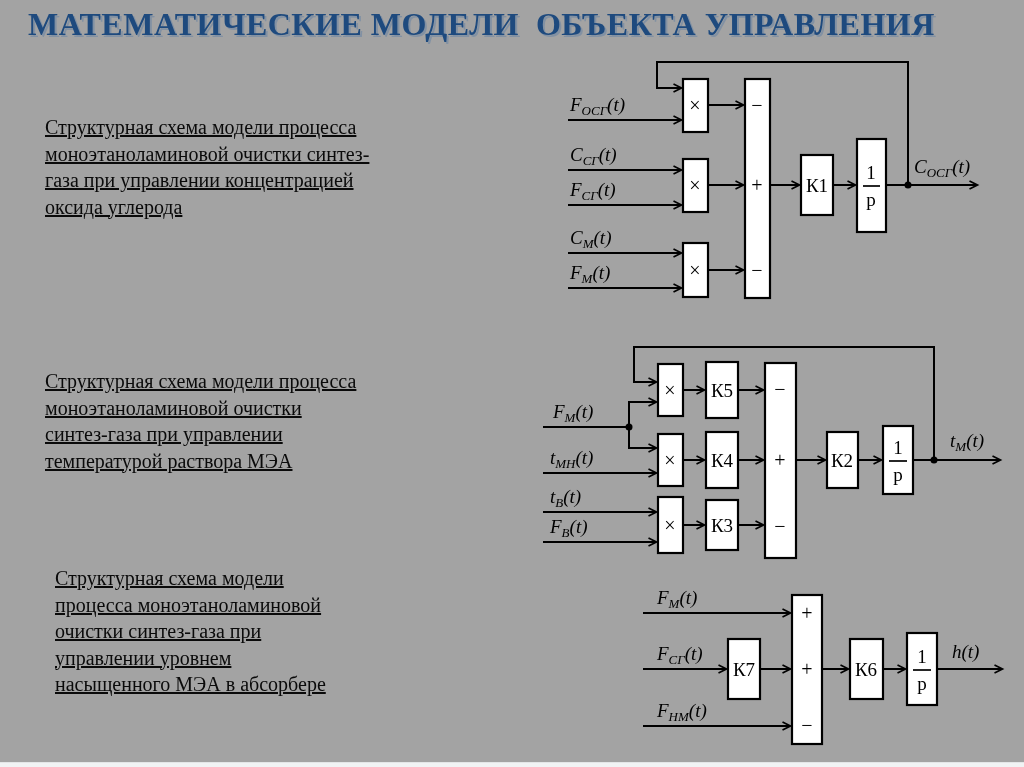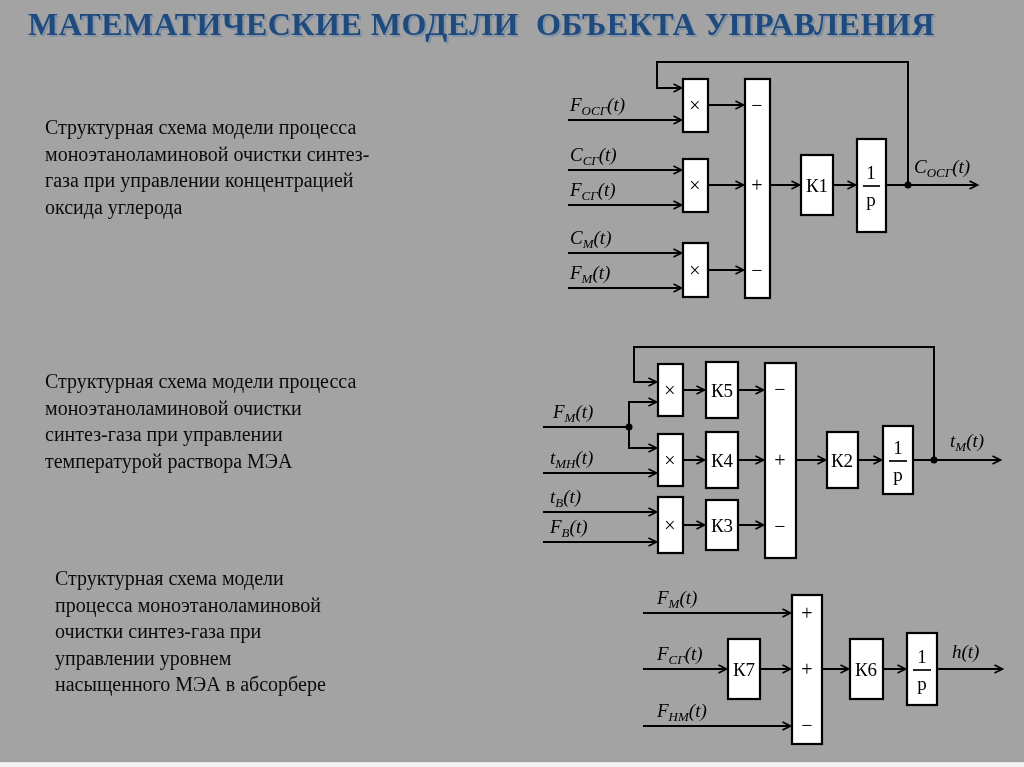--- a/index.html
+++ b/index.html
@@ -9,21 +9,21 @@
   }
   .title{
     position:absolute;left:28px;top:6px;margin:0;
     font-family:"Liberation Serif",serif;
     font-size:32px;font-weight:bold;letter-spacing:.5px;
     color:#1e4a7e;white-space:pre;
     text-shadow:2px 2px 0 rgba(90,125,165,.45);
   }
   .caption{
     position:absolute;color:#0a0a0a;font-size:20px;line-height:26.5px;
-    white-space:pre-line;font-family:"Liberation Serif",serif;
+    white-space:pre-line;font-family:"Liberation Serif",serif;text-decoration:underline;
   }
   svg.diag{position:absolute;overflow:visible;}
   .wire line,.wire path{stroke:#000;stroke-width:2;fill:none;}
   .box rect{fill:#ffffff;stroke:#000;stroke-width:2.2;}
   .dot{fill:#000;stroke:none;}
   text{font-family:"Liberation Serif",serif;fill:#000;}
   .sig{font-size:19px;font-style:italic;}
   .sig .sub{font-size:13px;baseline-shift:-4px;}
   .op{font-size:20px;text-anchor:middle;}
   .blk{font-size:19px;text-anchor:middle;}

